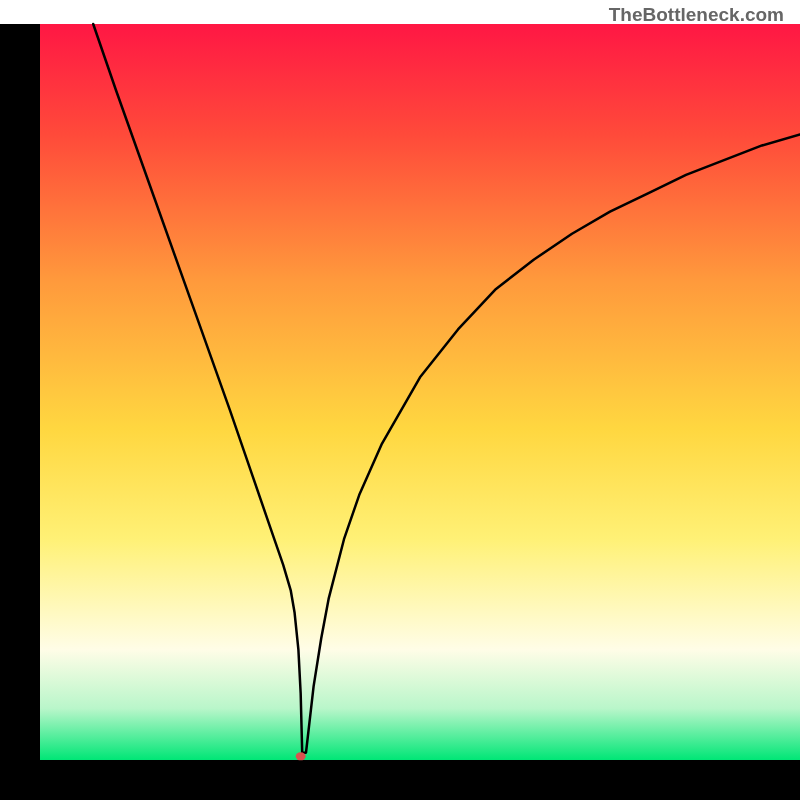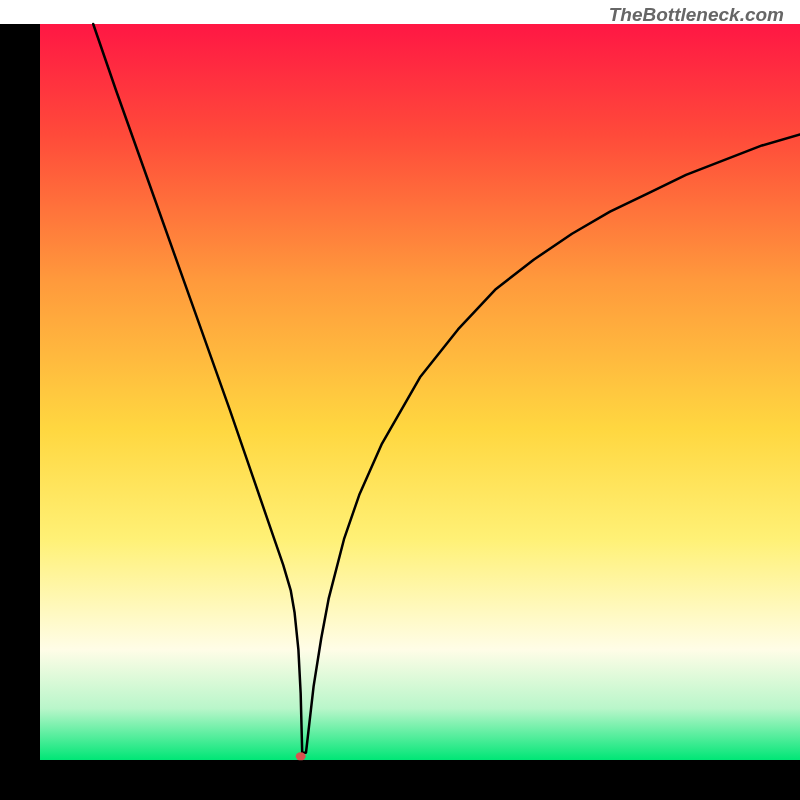--- a/index.html
+++ b/index.html
@@ -5,21 +5,20 @@
   body {
     margin: 0;
     padding: 0;
     background: #fff;
     font-family: Arial, sans-serif;
   }
   .container {
     width: 800px;
     height: 800px;
     position: relative;
-    font-style: italic;
   }
   .watermark {
     position: absolute;
     top: 4px;
     right: 16px;
     font-size: 19px;
     font-weight: bold;
     color: #666;
     z-index: 10;
   }

